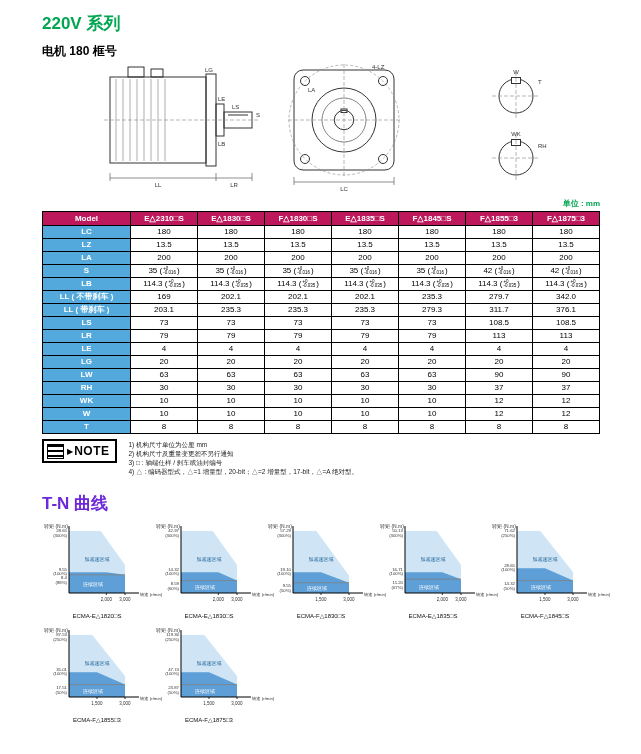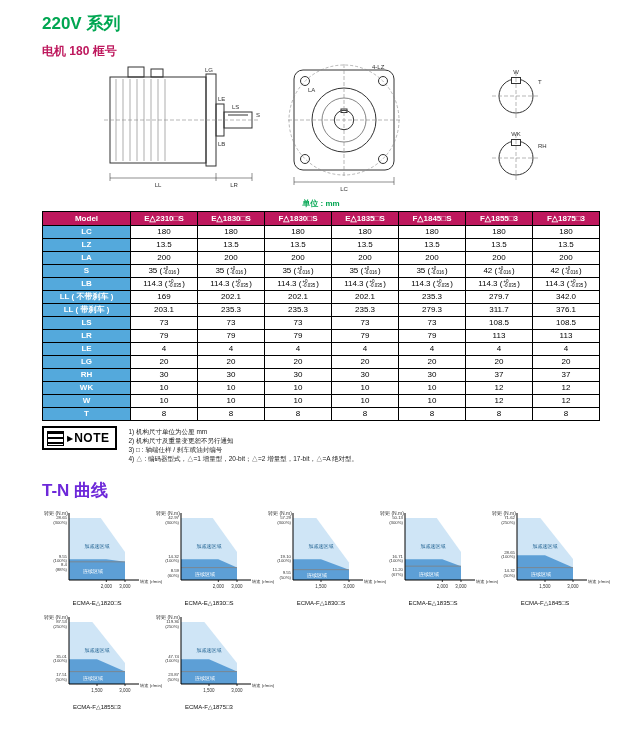--- a/index.html
+++ b/index.html
@@ -1,22 +1,22 @@
 <!DOCTYPE html>
 <html><head>
 <meta charset="utf-8">
 <style>
   html,body{margin:0;padding:0;background:#fff;}
   .page{width:612px;height:754px;background:#fff;overflow:hidden;position:relative;
         font-family:"Liberation Sans",sans-serif;color:#000;}
   .content{padding:12px 40px 0 42px;}
   .title{font-size:17px;font-weight:bold;color:#00A651;margin:0;}
-  .subtitle{font-size:12px;font-weight:bold;color:#be185d;margin-top:8px;}
+  .subtitle{font-size:12px;font-weight:bold;color:#000000;margin-top:8px;}
   .drawings{margin-top:4px;height:132px;}
-  .unitlabel{font-size:8px;color:#00A651;font-weight:bold;text-align:center;width:558px;margin:2px 0 2px 0;}
+  .unitlabel{font-size:8px;color:#00A651;font-weight:bold;text-align:right;width:558px;margin:2px 0 2px 0;}
   table.spec{border-collapse:collapse;table-layout:fixed;width:558px;}
   table.spec th,table.spec td{border:1px solid #000;font-size:8px;text-align:center;vertical-align:middle;
         padding:0 1px;height:12px;line-height:1.15;}
   table.spec thead th{background:#be185d;color:#fff;font-weight:bold;font-size:8px;height:13px;}
   table.spec th.rowlabel{background:#54A9DC;color:#fff;font-weight:bold;}
   table.spec col.c0{width:88px;}
   .tv{font-size:8px;}
   .tolstack{display:inline-flex;flex-direction:column;font-size:4.5px;line-height:4.5px;
         vertical-align:middle;text-align:left;margin:0 1px;}
   .noterow{display:flex;align-items:flex-start;margin-top:5px;width:558px;}
@@ -297,20 +297,30 @@
             <th class="rowlabel">LG</th>
             <td>20</td>
             <td>20</td>
             <td>20</td>
             <td>20</td>
             <td>20</td>
             <td>20</td>
             <td>20</td>
           </tr>
           <tr>
+            <th class="rowlabel">LW</th>
+            <td>63</td>
+            <td>63</td>
+            <td>63</td>
+            <td>63</td>
+            <td>63</td>
+            <td>90</td>
+            <td>90</td>
+          </tr>
+          <tr>
             <th class="rowlabel">RH</th>
             <td>30</td>
             <td>30</td>
             <td>30</td>
             <td>30</td>
             <td>30</td>
             <td>37</td>
             <td>37</td>
           </tr>
           <tr>

